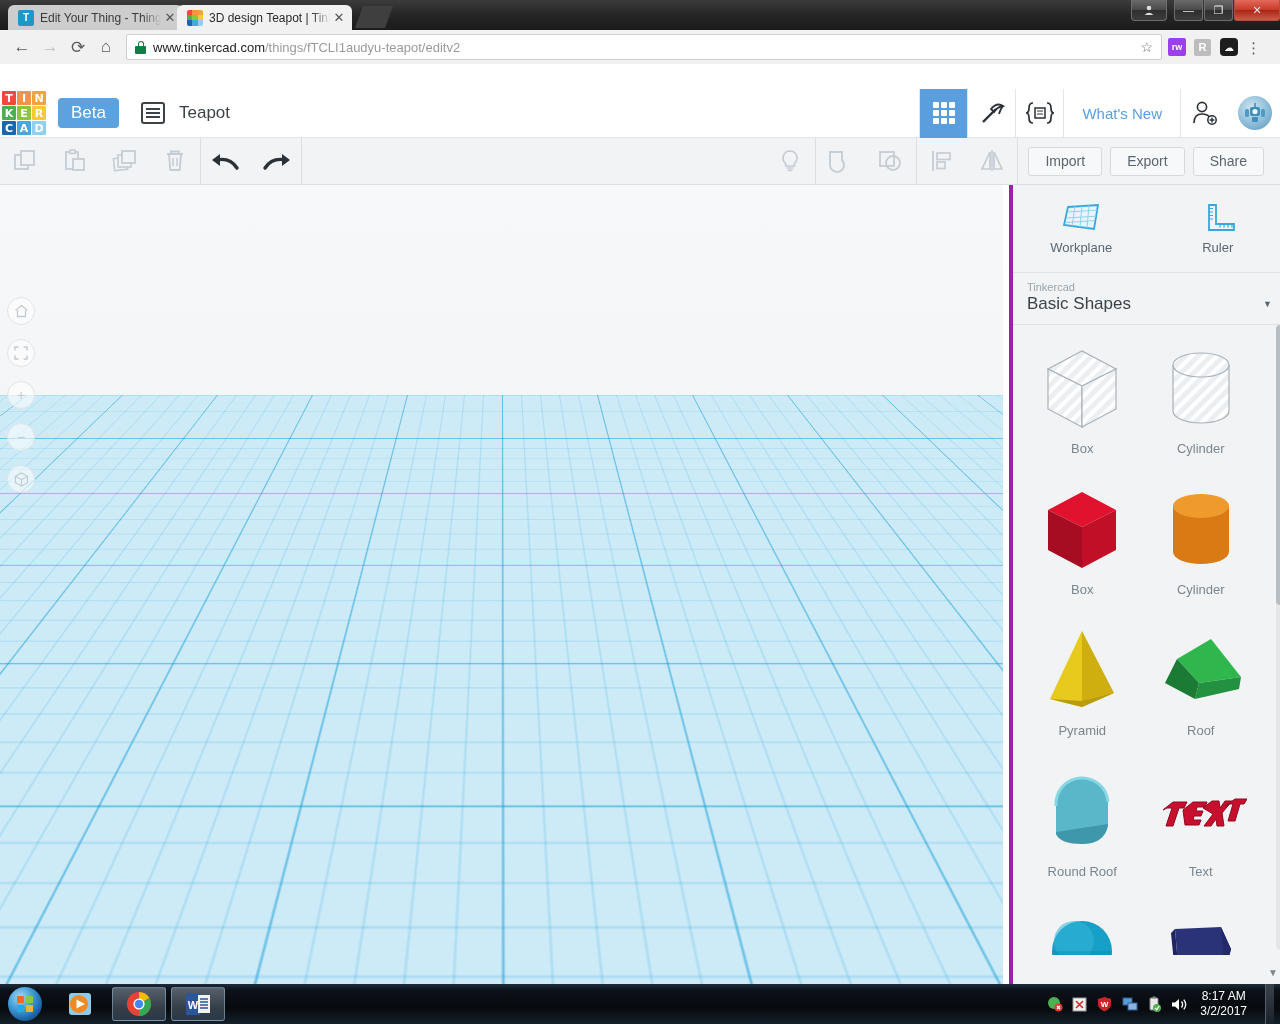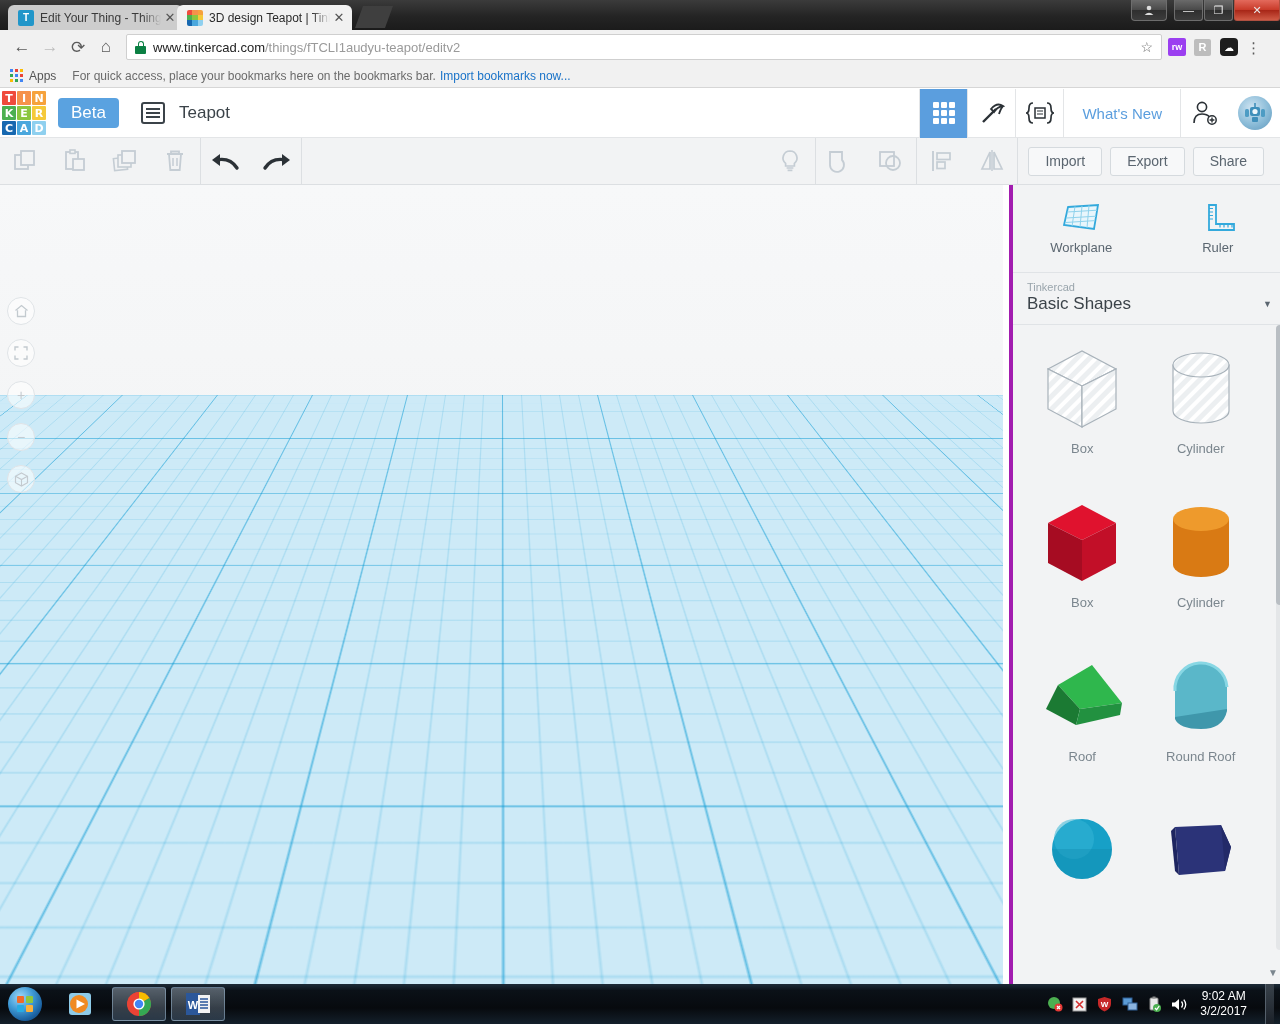--- a/index.html
+++ b/index.html
@@ -377,36 +377,20 @@
     </div>
     <div class="ext">
       <span class="ext-r">R</span>
     </div>
     <div class="ext">
       <span class="ext-cloud">☁</span>
     </div>
     <div class="ext kebab">⋮</div>
   </div>
 
-  <div class="bookmarks">
-    <span class="appsgrid">
-      <i style="background:#4285f4"></i>
-        <i style="background:#ea4335"></i>
-        <i style="background:#fbbc05"></i>
-      <i style="background:#34a853"></i>
-        <i style="background:#4285f4"></i>
-        <i style="background:#ea4335"></i>
-      <i style="background:#fbbc05"></i>
-        <i style="background:#34a853"></i>
-        <i style="background:#4285f4"></i>
-    </span>
-    <span>Apps</span>
-    <span class="bm-text" style="margin-left:16px">For quick access, place your bookmarks here on the bookmarks bar.</span>
-    <span class="bm-link">Import bookmarks now...</span>
-  </div>
 
   <div class="tc-header">
     <div class="logo-tiles">
       <span style="background:#ef4b3c">T</span>
       <span style="background:#f5924a">I</span>
       <span style="background:#f6a23c">N</span>
       <span style="background:#4cb050">K</span>
       <span style="background:#8cc63f">E</span>
       <span style="background:#f5c93a">R</span>
       <span style="background:#1768b0">C</span>
@@ -668,20 +652,30 @@
       <div class="shape-cell">
         <div class="shape-art">
           <svg viewBox="0 0 92 100" width="92" height="100">
             <path d="M18 26 h56 v46 a28 12 0 0 1 -56 0 Z" fill="#d97a14"></path>
             <ellipse cx="46" cy="26" rx="28" ry="12" fill="#ee9a2c"></ellipse>
           </svg>
         </div>
         <div class="shape-label">Cylinder</div>
       </div>
 
+      <div class="shape-cell">
+        <div class="shape-art">
+          <svg viewBox="0 0 92 100" width="92" height="100">
+            <path d="M46 10 L14 78 L46 86 Z" fill="#e8c91e"></path>
+            <path d="M46 10 L78 72 L46 86 Z" fill="#cfae0f"></path>
+            <path d="M14 78 L46 86 L78 72 L46 80 Z" fill="#b99c10"></path>
+          </svg>
+        </div>
+        <div class="shape-label">Pyramid</div>
+      </div>
 
       <div class="shape-cell">
         <div class="shape-art">
           <svg viewBox="0 0 92 100" width="92" height="100">
             <path d="M56 18 L86 56 L44 62 L22 38 Z" fill="#2fb74d"></path>
             <path d="M22 38 L44 62 L40 78 L10 62 Z" fill="#1b7a33"></path>
             <path d="M44 62 L86 56 L84 68 L40 78 Z" fill="#229140"></path>
           </svg>
         </div>
         <div class="shape-label">Roof</div>
@@ -692,20 +686,33 @@
           <svg viewBox="0 0 92 100" width="92" height="100">
             <path d="M20 72 L20 44 A26 26 0 0 1 72 40 L72 64 Z" fill="#6cc6d6"></path>
             <path d="M20 44 A26 26 0 0 1 72 40 L72 64 L20 72 Z" fill="#5ab7c9"></path>
             <path d="M20 72 Q24 82 46 82 Q68 82 72 64 L72 62 L20 70 Z" fill="#3f97ab"></path>
             <path d="M20 44 A26 26 0 0 1 72 40" stroke="#88d7e4" stroke-width="3" fill="none"></path>
           </svg>
         </div>
         <div class="shape-label">Round Roof</div>
       </div>
 
+      <div class="shape-cell">
+        <div class="shape-art">
+          <svg viewBox="0 0 92 100" width="92" height="100">
+            <g fill="#c8102e" stroke="#8e0a20" stroke-width="1">
+              <path d="M8 48 l10 -8 h14 l-3 6 h-5 l-6 18 h-7 l6 -18 h-5 Z"></path>
+              <path d="M28 48 l10 -8 h14 l-2 5 h-8 l-1 4 h7 l-2 5 h-7 l-1 4 h8 l-2 5 h-14 Z"></path>
+              <path d="M48 46 l9 -7 h7 l1 7 l5 -7 h7 l-10 12 l2 13 h-7 l-1 -7 l-5 7 h-7 l9 -12 Z"></path>
+              <path d="M70 44 l10 -7 h12 l-3 5 h-4 l-5 17 h-7 l5 -17 h-5 Z"></path>
+            </g>
+          </svg>
+        </div>
+        <div class="shape-label">Text</div>
+      </div>
 
       <div class="shape-cell">
         <div class="shape-art">
           <svg viewBox="0 0 92 100" width="92" height="100">
             <circle cx="46" cy="48" r="30" fill="#17a0c7"></circle>
             <circle cx="38" cy="38" r="20" fill="#34b4d6" opacity=".55"></circle>
             <path d="M16 48 a30 30 0 0 0 60 0" fill="#0d86a8" opacity=".35"></path>
           </svg>
         </div>
 
@@ -798,20 +805,20 @@
           <path d="M7 12 l1.6 1.8 L11.2 10" stroke="#fff" stroke-width="1.3" fill="none"></path>
         </svg>
       </span>
       <span class="tray-icon">
         <svg width="17" height="15" viewBox="0 0 17 15">
           <path d="M1 5.5 h3 L8 2 v11 L4 9.5 H1 Z" fill="#fff"></path>
           <path d="M10.5 4.5 A5 5 0 0 1 10.5 10.5 M12.8 2.6 A8 8 0 0 1 12.8 12.4" stroke="#fff" stroke-width="1.3" fill="none"></path>
         </svg>
       </span>
       <span class="clock">
-        <div>9:02 AM</div>
+        <div>8:17 AM</div>
         <div>3/2/2017</div>
       </span>
       <span class="showdesk"></span>
     </div>
   </div>
 
 </div>
 
 </body></html>

